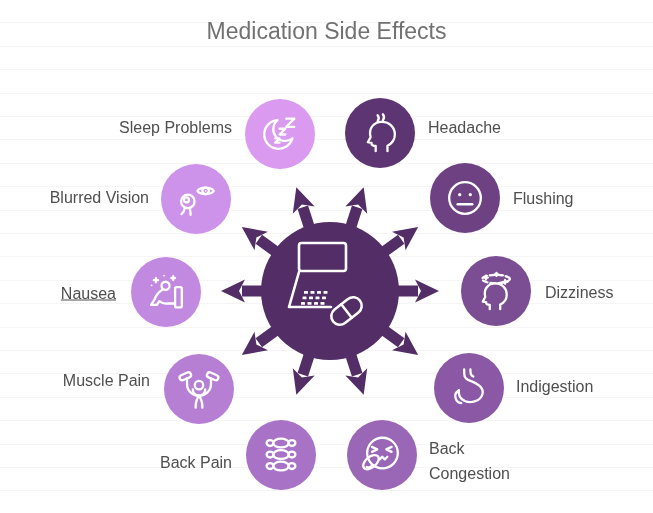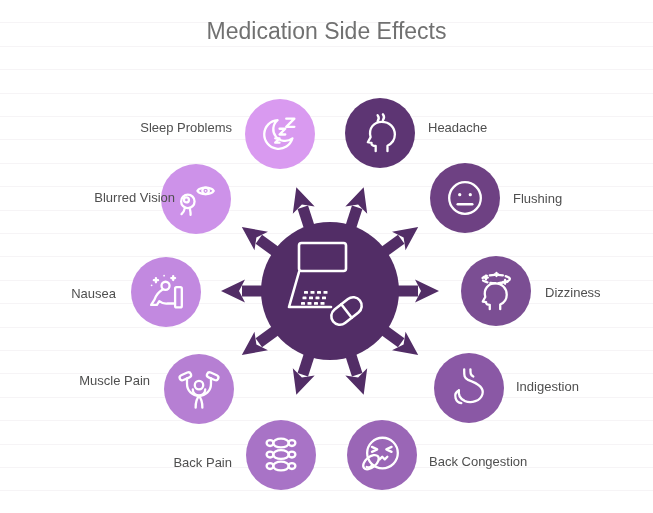--- a/index.html
+++ b/index.html
@@ -24,21 +24,21 @@
   .hub-svg { position: absolute; left: 215px; top: 176px; }
   .node {
     position: absolute;
     width: 70px; height: 70px;
     border-radius: 50%;
     display: flex; align-items: center; justify-content: center;
   }
   .node svg { display: block; }
   .label {
     position: absolute;
-    font-size: 13px;
+    font-size: 16px;
     line-height: 25px;
     color: var(--label_color, #4f4f4f);
     white-space: nowrap;
     transform: translateY(-50%);
   }
   .label.left  { text-align: right; }
   .label.right { text-align: left; }
   .label.wrap  { white-space: normal; }
 </style>
 </head>
@@ -131,42 +131,42 @@
         <svg width="46" height="46" viewBox="0 0 48 48" fill="none" stroke="#fff" stroke-width="2.4" stroke-linecap="round" stroke-linejoin="round">
     <path d="M25.5 15.5 C28.5 11 39.5 11 42.5 15.5 C39.5 20 28.5 20 25.5 15.5 Z"></path>
     <circle cx="34" cy="15.5" r="3.4"></circle>
     <circle cx="34" cy="15.5" r="0.9" fill="#fff" stroke="none"></circle>
     <circle cx="15.5" cy="26.5" r="7"></circle>
     <circle cx="14" cy="25" r="2.6"></circle>
     <path d="M12.5 33 c-0.6 3.2 -2 5.4 -3.6 6.8"></path>
     <path d="M17.5 33.3 c0.3 3 1.2 5 0.8 7.2"></path>
         </svg>
       </div>
-      <div class="label left" style="top: 197px; right: 478px;">Blurred Vision</div>
+      <div class="label left" style="top: 197px; right: 504px;">Blurred Vision</div>
       <div class="node" style="left: 430px; top: 163px; background: rgb(110, 65, 131);">
         <svg width="46" height="46" viewBox="0 0 48 48" fill="none" stroke="#fff" stroke-width="2.4" stroke-linecap="round" stroke-linejoin="round">
     <circle cx="24" cy="24" r="16.5"></circle>
     <circle cx="18.5" cy="20.5" r="1.7" fill="#fff" stroke="none"></circle>
     <circle cx="29.5" cy="20.5" r="1.7" fill="#fff" stroke="none"></circle>
     <path d="M16.5 30.5 H31.5" stroke-width="2.8"></path>
         </svg>
       </div>
       <div class="label right" style="top: 198px; left: 513px;">Flushing</div>
       <div class="node" style="left: 131px; top: 257px; background: rgb(194, 137, 224);">
         <svg width="46" height="46" viewBox="0 0 48 48" fill="none" stroke="#fff" stroke-width="2.4" stroke-linecap="round" stroke-linejoin="round">
     <circle cx="23.5" cy="17.5" r="4.2"></circle>
     <path d="M20.5 21.5 C16 24 13.5 28 12 32 L8.5 37.5 H14.5 L17 33.5 C19.5 35.5 23 36.5 26 36 H33"></path>
     <rect x="33.5" y="19" width="7" height="21" rx="1.5"></rect>
     <path d="M13.5 9.5 v4.4 M11.3 11.7 h4.4"></path>
     <path d="M31.5 7.5 v4 M29.5 9.5 h4"></path>
     <circle cx="22" cy="7" r="0.9" fill="#fff" stroke="none"></circle>
     <circle cx="9" cy="17" r="0.9" fill="#fff" stroke="none"></circle>
         </svg>
       </div>
-      <div class="label left" style="top: 293px; right: 537px;">Nausea</div>
+      <div class="label left" style="top: 293px; right: 537px; text-decoration: underline;">Nausea</div>
       <div class="node" style="left: 461px; top: 256px; background: rgb(123, 78, 147);">
         <svg width="46" height="46" viewBox="0 0 48 48" fill="none" stroke="#fff" stroke-width="2.4" stroke-linecap="round" stroke-linejoin="round">
     <ellipse cx="24" cy="11.5" rx="14.5" ry="4.3" stroke-dasharray="5 3.2"></ellipse>
     <path d="M13.5 8 v4 M11.5 10 h4"></path>
     <path d="M33.5 12.5 v4 M31.5 14.5 h4"></path>
     <path d="M24.5 5 v3.4 M22.8 6.7 h3.4"></path>
     <path d="M17.5 43 v-4.6 c-2.3 0 -4.2 -0.8 -3.8 -2.7 l-3.5 -0.7 2.6 -4.7 c-2.3 -8.2 3.2 -14.2 10.2 -14.2 c7.6 0 12.2 5.4 12.2 11.7 c0 4.9 -3.2 8.5 -6.8 10.3 V43"></path>
         </svg>
       </div>
       <div class="label right" style="top: 292px; left: 545px;">Dizziness</div>

